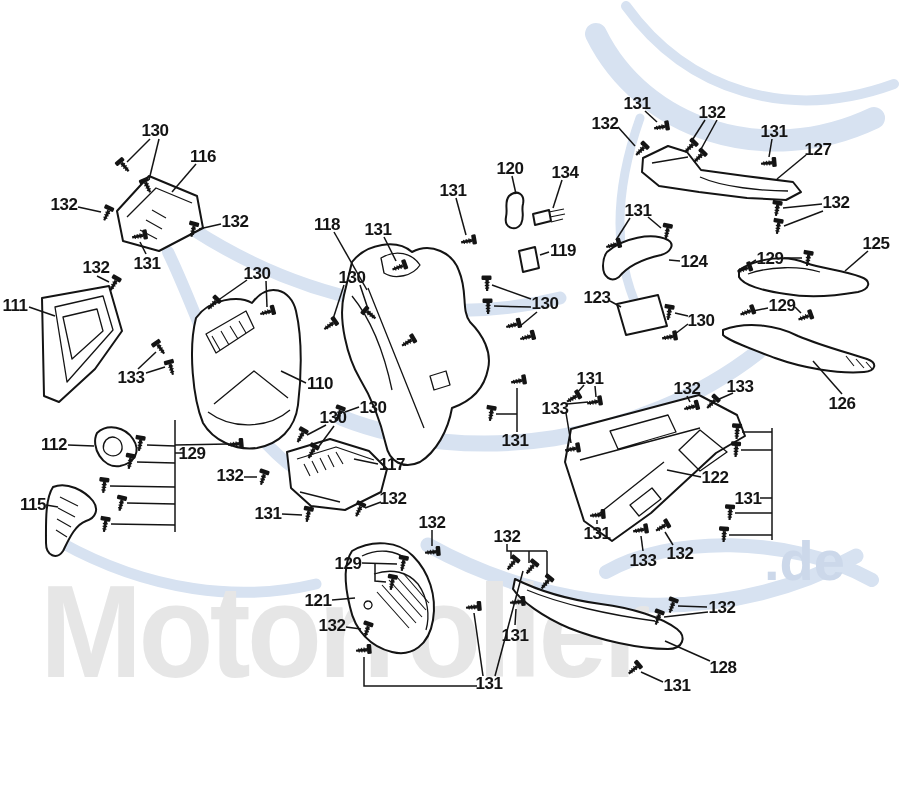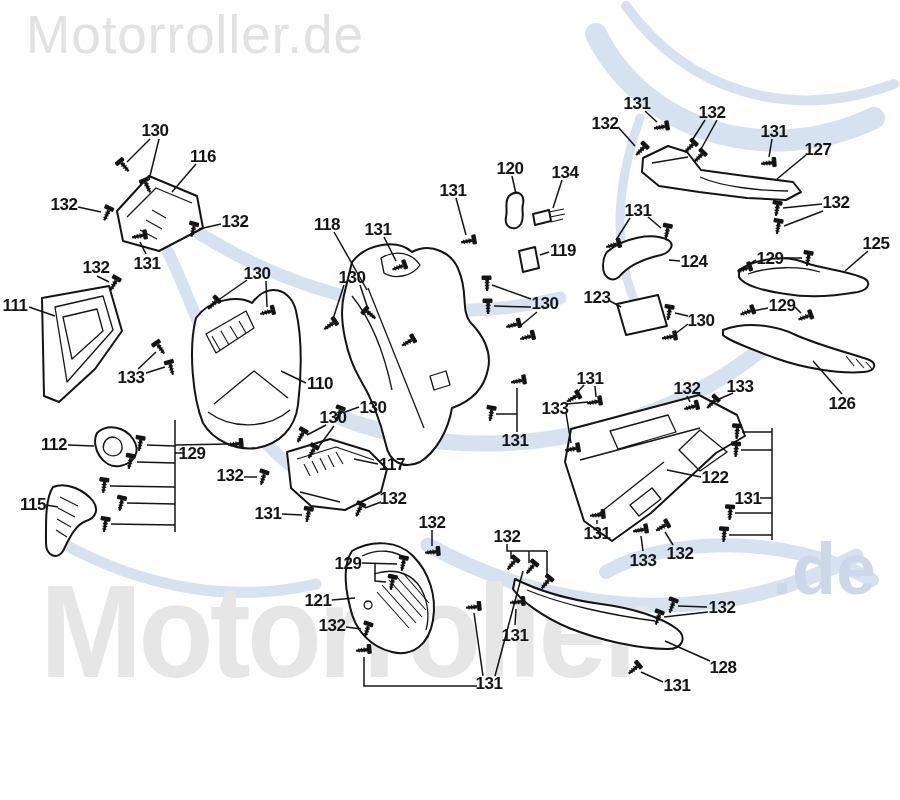--- a/index.html
+++ b/index.html
@@ -11,22 +11,22 @@
   .wm-top{
     position:absolute;left:26px;top:6px;font-size:53px;line-height:1.1;
     color:#e2e2e2;letter-spacing:1px;white-space:nowrap;user-select:none;
   }
   .wm-big{
     position:absolute;left:40px;top:556px;font-size:132px;font-weight:bold;
     color:#e6e6e6;letter-spacing:-4px;transform:scaleX(.93);transform-origin:left top;
     white-space:nowrap;user-select:none;
   }
   .wm-de{
-    position:absolute;left:764px;top:528px;font-size:72px;font-weight:bold;
-    color:#ccd8ea;user-select:none;margin-left:8px;
+    position:absolute;left:764px;top:528px;font-size:56px;font-weight:bold;
+    color:#ccd8ea;user-select:none;
   }
   #blue path{stroke:#d7e2f1;fill:none;stroke-linecap:round;}
   #dg .part{fill:#ffffff;stroke:#141414;stroke-width:2;stroke-linejoin:round;}
   #dg .d{fill:none;stroke:#141414;stroke-width:1.3;stroke-linejoin:round;}
   #dg .hatch{fill:none;stroke:#141414;stroke-width:1.1;}
   #leaders polyline{fill:none;stroke:#141414;stroke-width:1.5;}
   #callouts text{
     font-family:"Liberation Sans","DejaVu Sans",sans-serif;
     font-weight:bold;font-size:17px;fill:#141414;
     text-anchor:middle;dominant-baseline:central;letter-spacing:-0.5px;
@@ -44,21 +44,20 @@
     <path d="M626,6 C688,92 790,122 894,84" stroke-width="10"></path>
     <path d="M194,230 C300,298 430,330 560,298" stroke-width="13"></path>
     <path d="M168,252 C206,330 224,418 296,470" stroke-width="12"></path>
     <path d="M342,418 C470,468 640,444 758,352" stroke-width="16"></path>
     <path d="M428,545 C560,618 724,628 856,556" stroke-width="15"></path>
     <path d="M60,542 C150,592 240,602 316,584" stroke-width="11"></path>
     <path d="M640,118 C618,180 612,244 634,300" stroke-width="9"></path>
     <path d="M606,572 C668,536 788,534 872,580" stroke-width="14"></path>
   </svg>
 
-  <div class="wm-top">Motorroller.de</div>
   <div class="wm-big">Motorroller</div>
   <div class="wm-de">.de</div>
 
   <svg id="dg" class="layer" width="900" height="800" viewBox="0 0 900 800">
 
     <g id="parts">
 
       <path class="part" d="M117,211 L149,176 L197,196 L203,228 L159,251 L123,241 Z"></path>
       <path class="d" d="M127,217 L156,188 L192,203"></path>
       <path class="hatch" d="M152,210 l14,8 M146,220 l16,9 M140,230 l17,9"></path>

